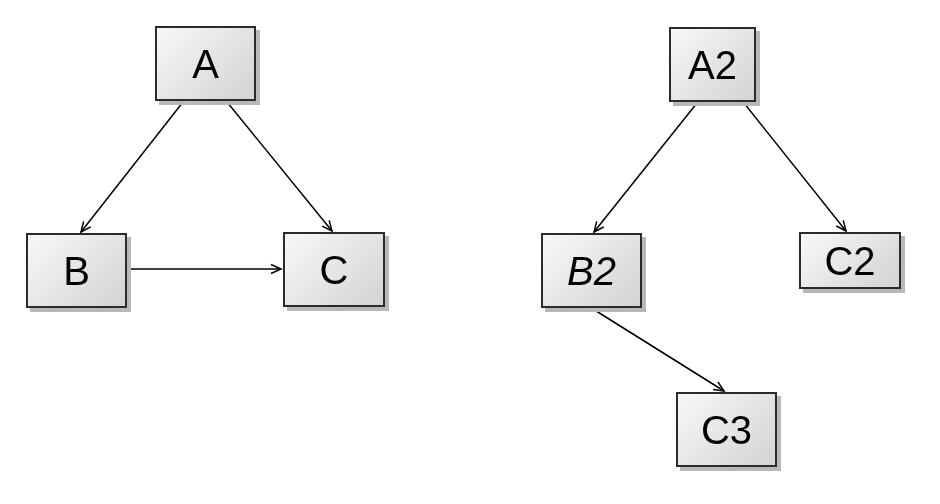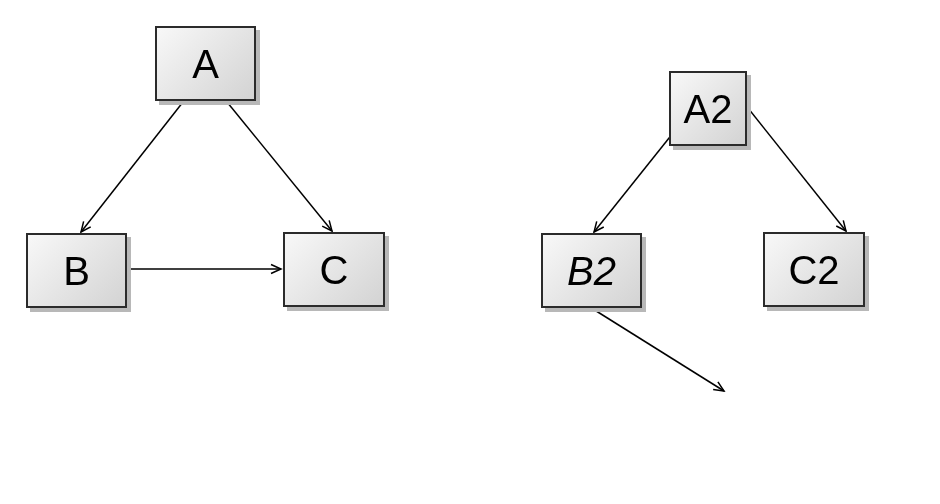--- a/index.html
+++ b/index.html
@@ -74,22 +74,25 @@
 
 <div class="node" style="left: 155px; top: 26px; width: 101px; height: 75px;">
       <span class="node-label">A</span>
     </div>
     <div class="node" style="left: 26px; top: 233px; width: 101px; height: 75px;">
       <span class="node-label">B</span>
     </div>
     <div class="node" style="left: 283px; top: 232px; width: 102px; height: 75px;">
       <span class="node-label">C</span>
     </div>
-    <div class="node" style="left: 669px; top: 27px; width: 78px; height: 75px; margin-top: 44px;">
+    <div class="node" style="left: 669px; top: 27px; width: 87px; height: 75px;">
       <span class="node-label">A2</span>
     </div>
     <div class="node" style="left: 541px; top: 233px; width: 101px; height: 75px; font-style: italic;">
       <span class="node-label">B2</span>
     </div>
-    <div class="node" style="left: 763px; top: 232px; width: 102px; height: 75px;">
+    <div class="node" style="left: 799px; top: 232px; width: 102px; height: 57px;">
       <span class="node-label">C2</span>
+    </div>
+    <div class="node" style="left: 676px; top: 392px; width: 101px; height: 75px;">
+      <span class="node-label">C3</span>
     </div>
   </div>
 
 </body></html>

